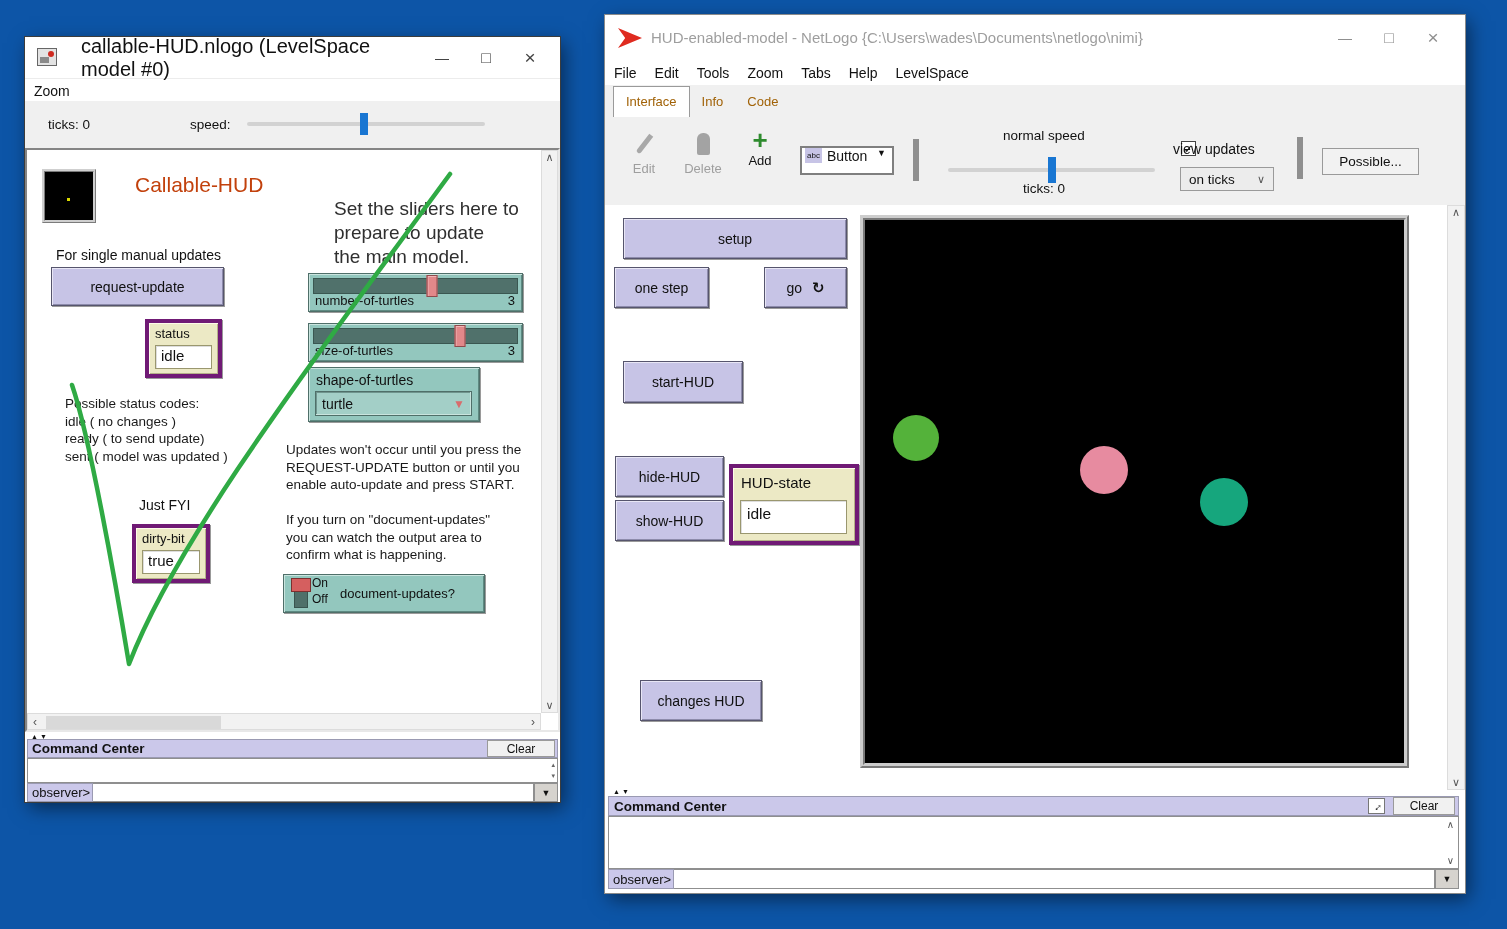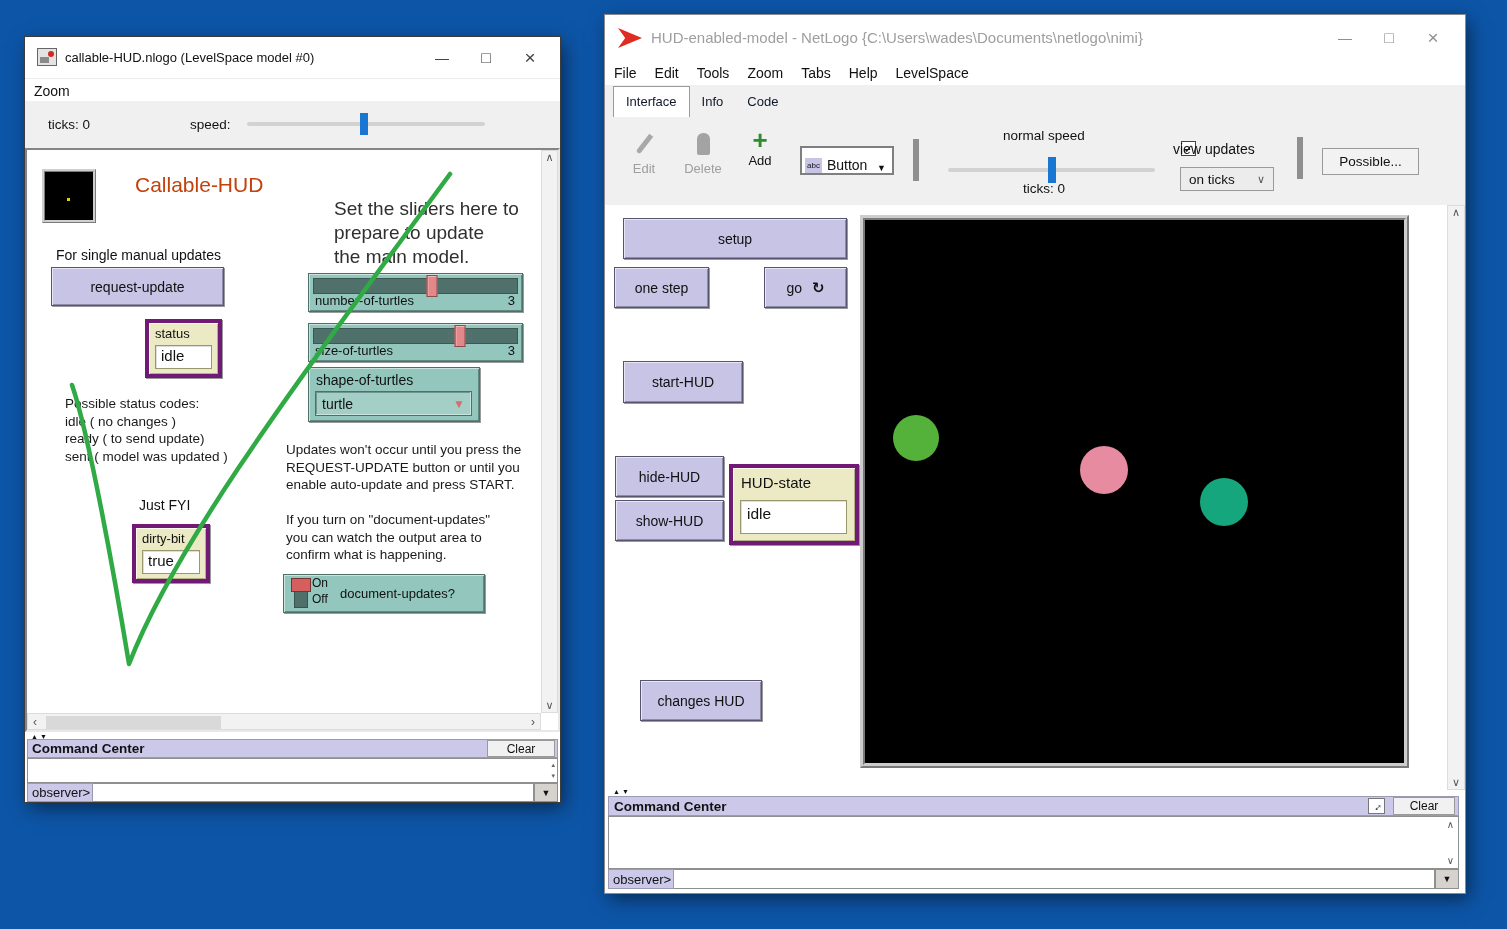--- a/index.html
+++ b/index.html
@@ -46,34 +46,34 @@
   .vscroll{position:absolute;background:#f2f2f2;border:1px solid #dcdcdc;box-sizing:border-box;
            display:flex;flex-direction:column;justify-content:space-between;align-items:center;
            font-size:11px;color:#555}
   .hscroll{position:absolute;background:#f2f2f2;border:1px solid #dcdcdc;box-sizing:border-box;
            display:flex;justify-content:space-between;align-items:center;font-size:12px;color:#555}
   .vthumb,.hthumb{position:absolute;background:#d9d9d9}
   .splitter{position:absolute;font-size:7px;color:#111;letter-spacing:2px}
   
   .turtle{position:absolute;border-radius:50%}
   .tabbar{position:absolute;left:0;right:0;background:#f0f0f0;border-bottom:1px solid #9a9a9a;display:flex;align-items:flex-end;font-size:13px}
-  .tab{padding:7px 12px 8px 12px;color:#0f172a}
+  .tab{padding:7px 12px 8px 12px;color:#a16207}
   .tab.active{background:#fff;border:1px solid #9a9a9a;border-bottom:1px solid #fff;margin-bottom:-1px}
   .toolcol{position:absolute;display:flex;flex-direction:column;align-items:center;font-size:13px}
 </style>
 </head>
 <body>
 
 <div class="window" id="lw" style="left:25px;top:37px;width:535px;height:765px">
   <div class="titlebar" style="height:41px">
     <div class="abs" style="left:12px;top:11px;width:20px;height:18px;background:#e3e3e3;border:1px solid #666;box-sizing:border-box">
       <div class="abs" style="right:2px;top:2px;width:6px;height:6px;border-radius:50%;background:#cf2a20"></div>
       <div class="abs" style="left:2px;bottom:2px;width:9px;height:6px;background:#8a8a8a"></div>
     </div>
-    <span style="margin-left:40px;font-size:13px">callable-HUD.nlogo (LevelSpace model #0)</span>
+    <span style="margin-left:56px;font-size:20px">callable-HUD.nlogo (LevelSpace model #0)</span>
     <div class="wbtns" style="margin-right:8px">
       <span class="wbtn">—</span>
       <span class="wbtn" style="font-size:16px">□</span>
       <span class="wbtn" style="font-size:19px">×</span>
     </div>
   </div>
   <div class="menubar" style="height:23px;border-top:1px solid #ececec;border-bottom:1px solid #dedede">
     <span>Zoom</span>
   </div>
   <div class="toolbar" style="top:64px;height:47px">
@@ -230,21 +230,21 @@
       <span>Edit</span>
     </div>
     <div class="toolcol" style="left:72px;top:16px;width:52px;color:#9e9e9e">
       <div style="width:13px;height:22px;background:#a3a3a3;border-radius:6px 6px 2px 2px;margin-bottom:6px"></div>
       <span>Delete</span>
     </div>
     <div class="toolcol" style="left:134px;top:10px;width:42px">
       <span style="font-size:26px;line-height:26px;font-weight:bold;color:#2e8b2e">+</span>
       <span>Add</span>
     </div>
-    <div class="abs" style="left:195px;top:29px;width:94px;height:29px;background:#fff;border:2px solid #7f7f7f;box-sizing:border-box;display:flex;align-items:flex-end">
+    <div class="abs" style="left:195px;top:29px;width:94px;height:29px;background:#fff;border:2px solid #7f7f7f;box-sizing:border-box;display:flex;align-items:flex-start">
       <span style="margin-left:3px;background:#c7c4e6;font-size:8px;padding:3px 2px;position:relative">abc</span>
       <span style="margin-left:5px;font-size:14px">Button</span>
       <span style="margin-left:auto;margin-right:6px;font-size:9px">▼</span>
     </div>
     <div class="sep" style="left:308px;top:22px;height:42px"></div>
 
     <span class="abs" style="left:398px;top:11px;font-size:13.5px">normal speed</span>
     <div class="track" style="left:343px;top:51px;width:207px">
       <div class="bhandle" style="height: 26px; left: 50%;"></div>
     </div>

